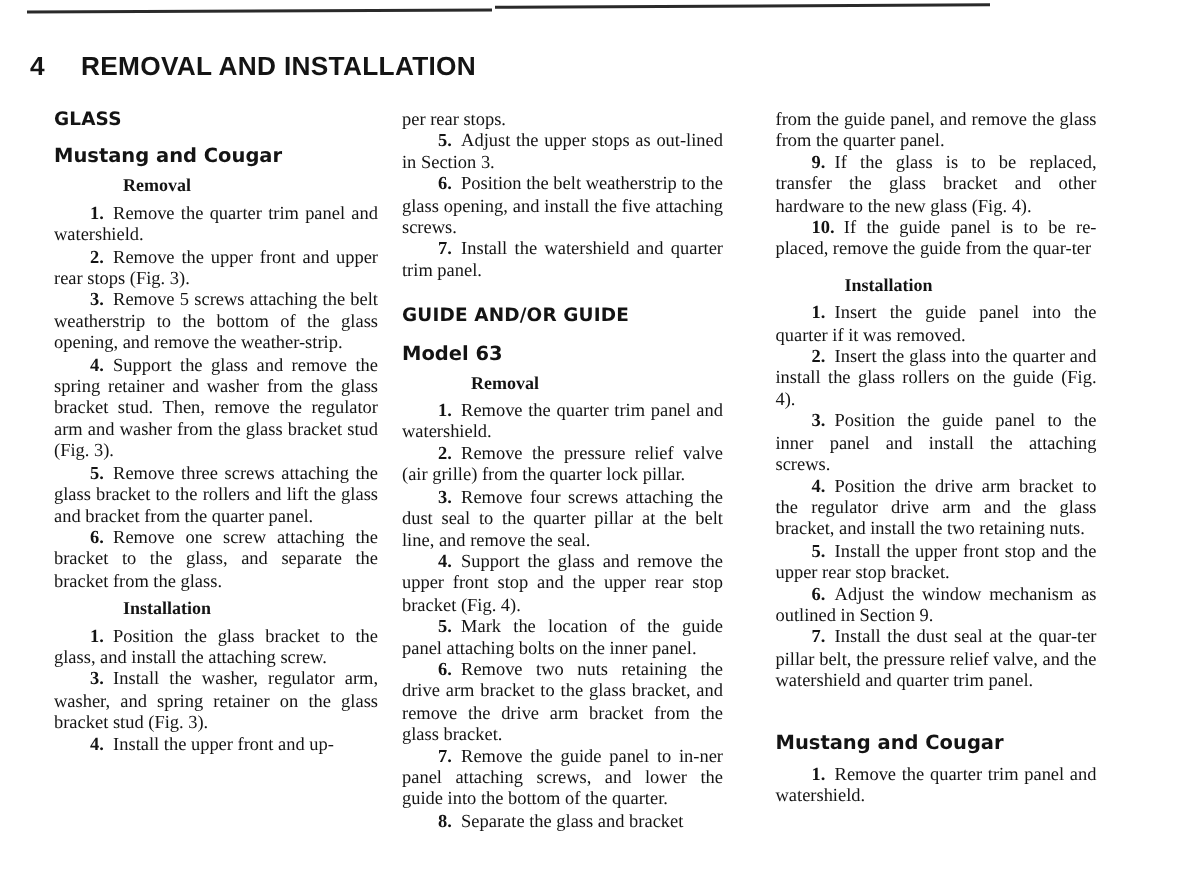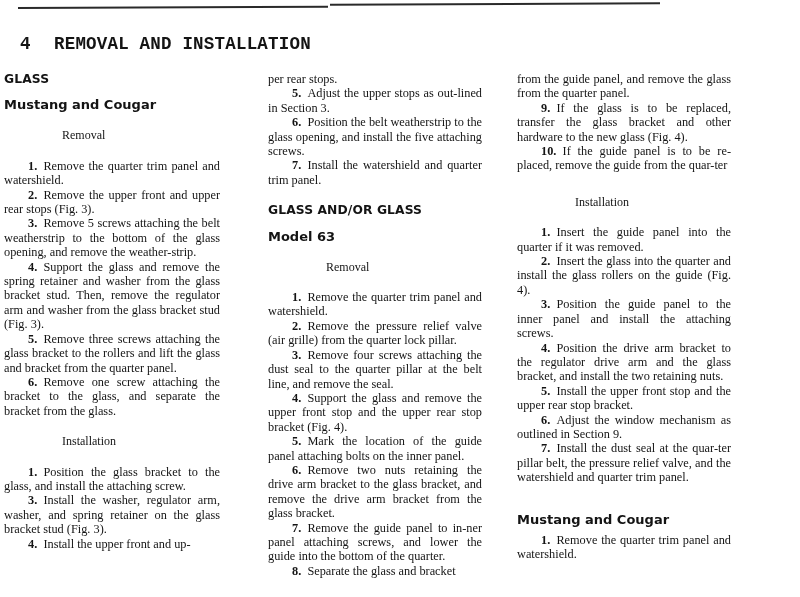--- a/index.html
+++ b/index.html
@@ -4,35 +4,35 @@
 <style>
   html, body { margin: 0; padding: 0; background: #ffffff; }
   body { width: 800px; height: 597px; position: relative; overflow: hidden; color: #141414; }
   .rule {
     position: absolute; left: 18px; top: 7px; width: 310px; height: 2px; background: #2a2a2a;
     transform: rotate(-0.25deg); transform-origin: left center;
   }
   .rule3 { position: absolute; left: 330px; top: 3px; width: 330px; height: 2px; background: #2a2a2a; transform: rotate(-0.3deg); }
   .page-title {
     position: absolute; left: 20px; top: 34px; margin: 0;
-    font-family: Liberation Mono, monospace; font-weight: bold; font-size: 17.5px; letter-spacing: 0.2px;
+    font-family: Liberation Sans, sans-serif; font-weight: bold; font-size: 17.5px; letter-spacing: 0.2px;
   }
   .page-title .num { display: inline-block; width: 34px; }
   .col { position: absolute; top: 72px; font-family: "Liberation Serif", serif; font-size: 12.3px; line-height: 14.4px; }
-  .col1 { left: 4px; width: 216px; }
+  .col1 { left: 36px; width: 216px; }
   .col2 { left: 268px; width: 214px; }
   .col3 { left: 517px; width: 214px; }
   .sec-h {
     font-family: "DejaVu Sans", sans-serif; font-weight: bold; font-size: 12.3px; margin: 0 0 0 0; letter-spacing: 0.1px;
   }
   .sub-h {
     font-family: "DejaVu Sans", sans-serif; font-weight: bold; font-size: 13px; text-align: left; margin: 0;
     line-height: 14px;
   }
-  .minor-h { font-family: "Liberation Serif", serif; font-weight: normal; font-size: 12px; margin: 16px; padding-left: 42px; }
+  .minor-h { font-family: "Liberation Serif", serif; font-weight: bold; font-size: 12px; margin: 4px; padding-left: 42px; }
   p.step { margin: 0; text-align: justify; text-indent: 24px; }
   p.cont { margin: 0; text-align: justify; text-indent: 0; }
   .step b { font-weight: bold; }
   .gap-s { height: 6px; }
   .gap-m { height: 12px; }
   .gap-l { height: 16px; }
 </style>
 </head>
 <body>
 
@@ -63,21 +63,21 @@
 </div>
 
 <div class="col col2">
   <p class="cont">per rear stops.</p>
   <div>
       <p class="step"><b>5.</b> <span>Adjust the upper stops as out-lined in Section 3.</span></p>
       <p class="step"><b>6.</b> <span>Position the belt weatherstrip to the glass opening, and install the five attaching screws.</span></p>
       <p class="step"><b>7.</b> <span>Install the watershield and quarter trim panel.</span></p>
     </div>
   <div class="gap-l"></div>
-  <div class="sec-h">GLASS AND/OR GLASS</div>
+  <div class="sec-h">GUIDE AND/OR GUIDE</div>
   <div class="gap-m"></div>
   <div class="sub-h">Model 63</div>
   <div class="minor-h">Removal</div>
   <div>
       <p class="step"><b>1.</b> <span>Remove the quarter trim panel and watershield.</span></p>
       <p class="step"><b>2.</b> <span>Remove the pressure relief valve (air grille) from the quarter lock pillar.</span></p>
       <p class="step"><b>3.</b> <span>Remove four screws attaching the dust seal to the quarter pillar at the belt line, and remove the seal.</span></p>
       <p class="step"><b>4.</b> <span>Support the glass and remove the upper front stop and the upper rear stop bracket (Fig. 4).</span></p>
       <p class="step"><b>5.</b> <span>Mark the location of the guide panel attaching bolts on the inner panel.</span></p>
       <p class="step"><b>6.</b> <span>Remove two nuts retaining the drive arm bracket to the glass bracket, and remove the drive arm bracket from the glass bracket.</span></p>

